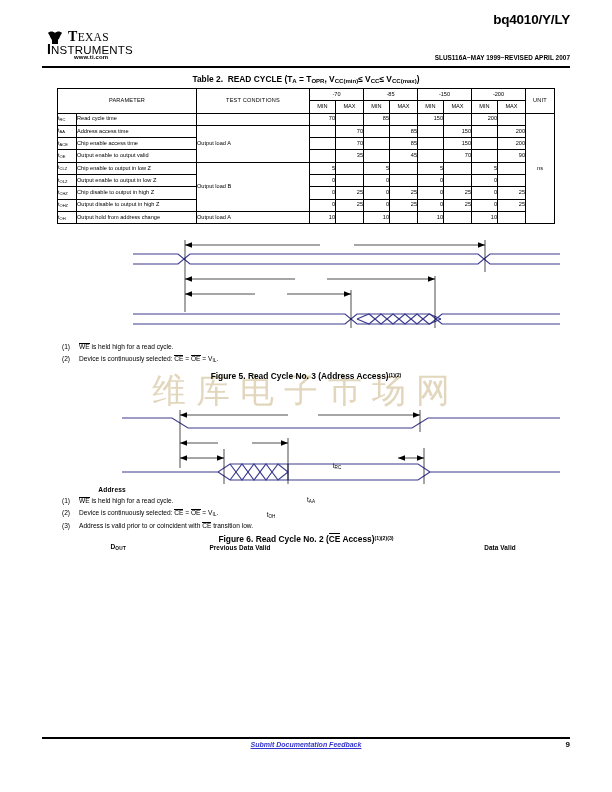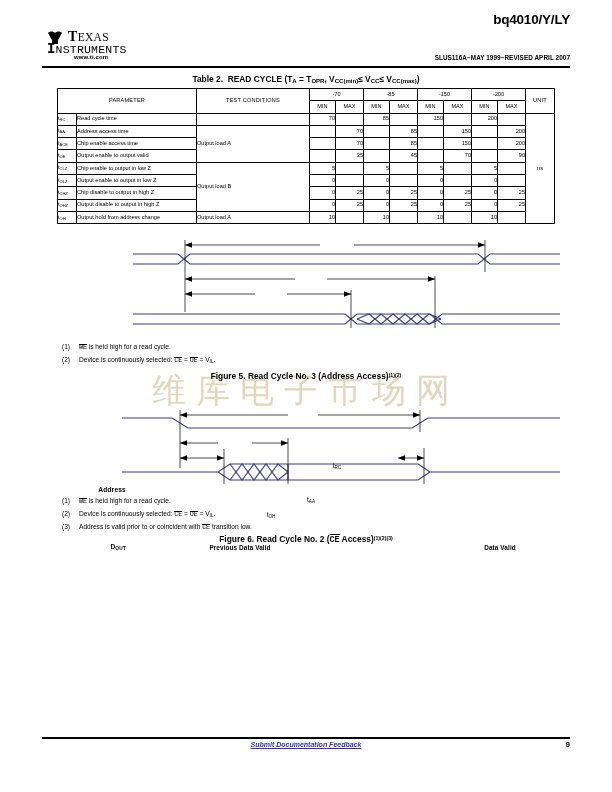--- a/index.html
+++ b/index.html
@@ -22,21 +22,21 @@
   .hdr{position:absolute;left:0;right:0;top:0;height:70px;z-index:2;}
   .part-no{
     position:absolute;right:42px;top:12px;
     font-size:13.5px;font-weight:bold;letter-spacing:-.2px;
   }
   .ti-logo{position:absolute;left:47px;top:29px;width:150px;height:34px;text-align:right;}
   .ti-sym{position:absolute;left:0;top:1px;width:16px;height:16px;}
   .ti-texas{position:absolute;left:21px;top:0px;font-family:"Liberation Serif",serif;
     font-size:11.5px;letter-spacing:.3px;}
   .ti-texas b{font-size:14px;}
-  .ti-instr{position:absolute;left:0;top:12px;font-family:Liberation Mono, monospace;
+  .ti-instr{position:absolute;left:0;top:12px;font-family:Liberation Sans, sans-serif;
     font-size:11.5px;letter-spacing:.2px;}
   .ti-instr b{font-size:14px;}
   .ti-web{position:absolute;left:27px;top:25px;font-size:6px;font-weight:bold;letter-spacing:.1px;}
   .doc-id{position:absolute;right:42px;top:54px;font-size:6.4px;font-weight:bold;letter-spacing:.05px;}
   .hdr-rule{position:absolute;left:42px;right:42px;top:66px;height:2.2px;background:#000;}
 
   
   .tbl-title{
     position:absolute;left:0;right:0;top:74px;text-align:center;
     font-size:8.4px;font-weight:bold;z-index:2;
@@ -67,21 +67,21 @@
   .fig{position:absolute;z-index:2;}
   .sig-label{
     position:absolute;font-size:6.6px;font-weight:bold;
     text-align:right;letter-spacing:.2px;
   }
   .wave-txt{
     position:absolute;font-size:6.4px;font-weight:bold;
     text-align:center;letter-spacing:.1px;
   }
   .tlab{position:absolute;font-size:6.4px;text-align:center;}
-  .ovl{position:relative;display:inline-block;font-family:Liberation Mono, monospace;}
+  .ovl{position:relative;display:inline-block;}
   .ovl::before{
     content:"";position:absolute;left:0;right:0;top:-1.2px;height:0.8px;background:#000;
   }
 
   
   .notes{position:absolute;z-index:2;font-size:6.6px;line-height:1.0;}
   .note{position:relative;padding-left:17px;margin-bottom:5.2px;}
   .note .n{position:absolute;left:0;top:0;}
   .caption{
     position:absolute;left:0;right:0;text-align:center;

